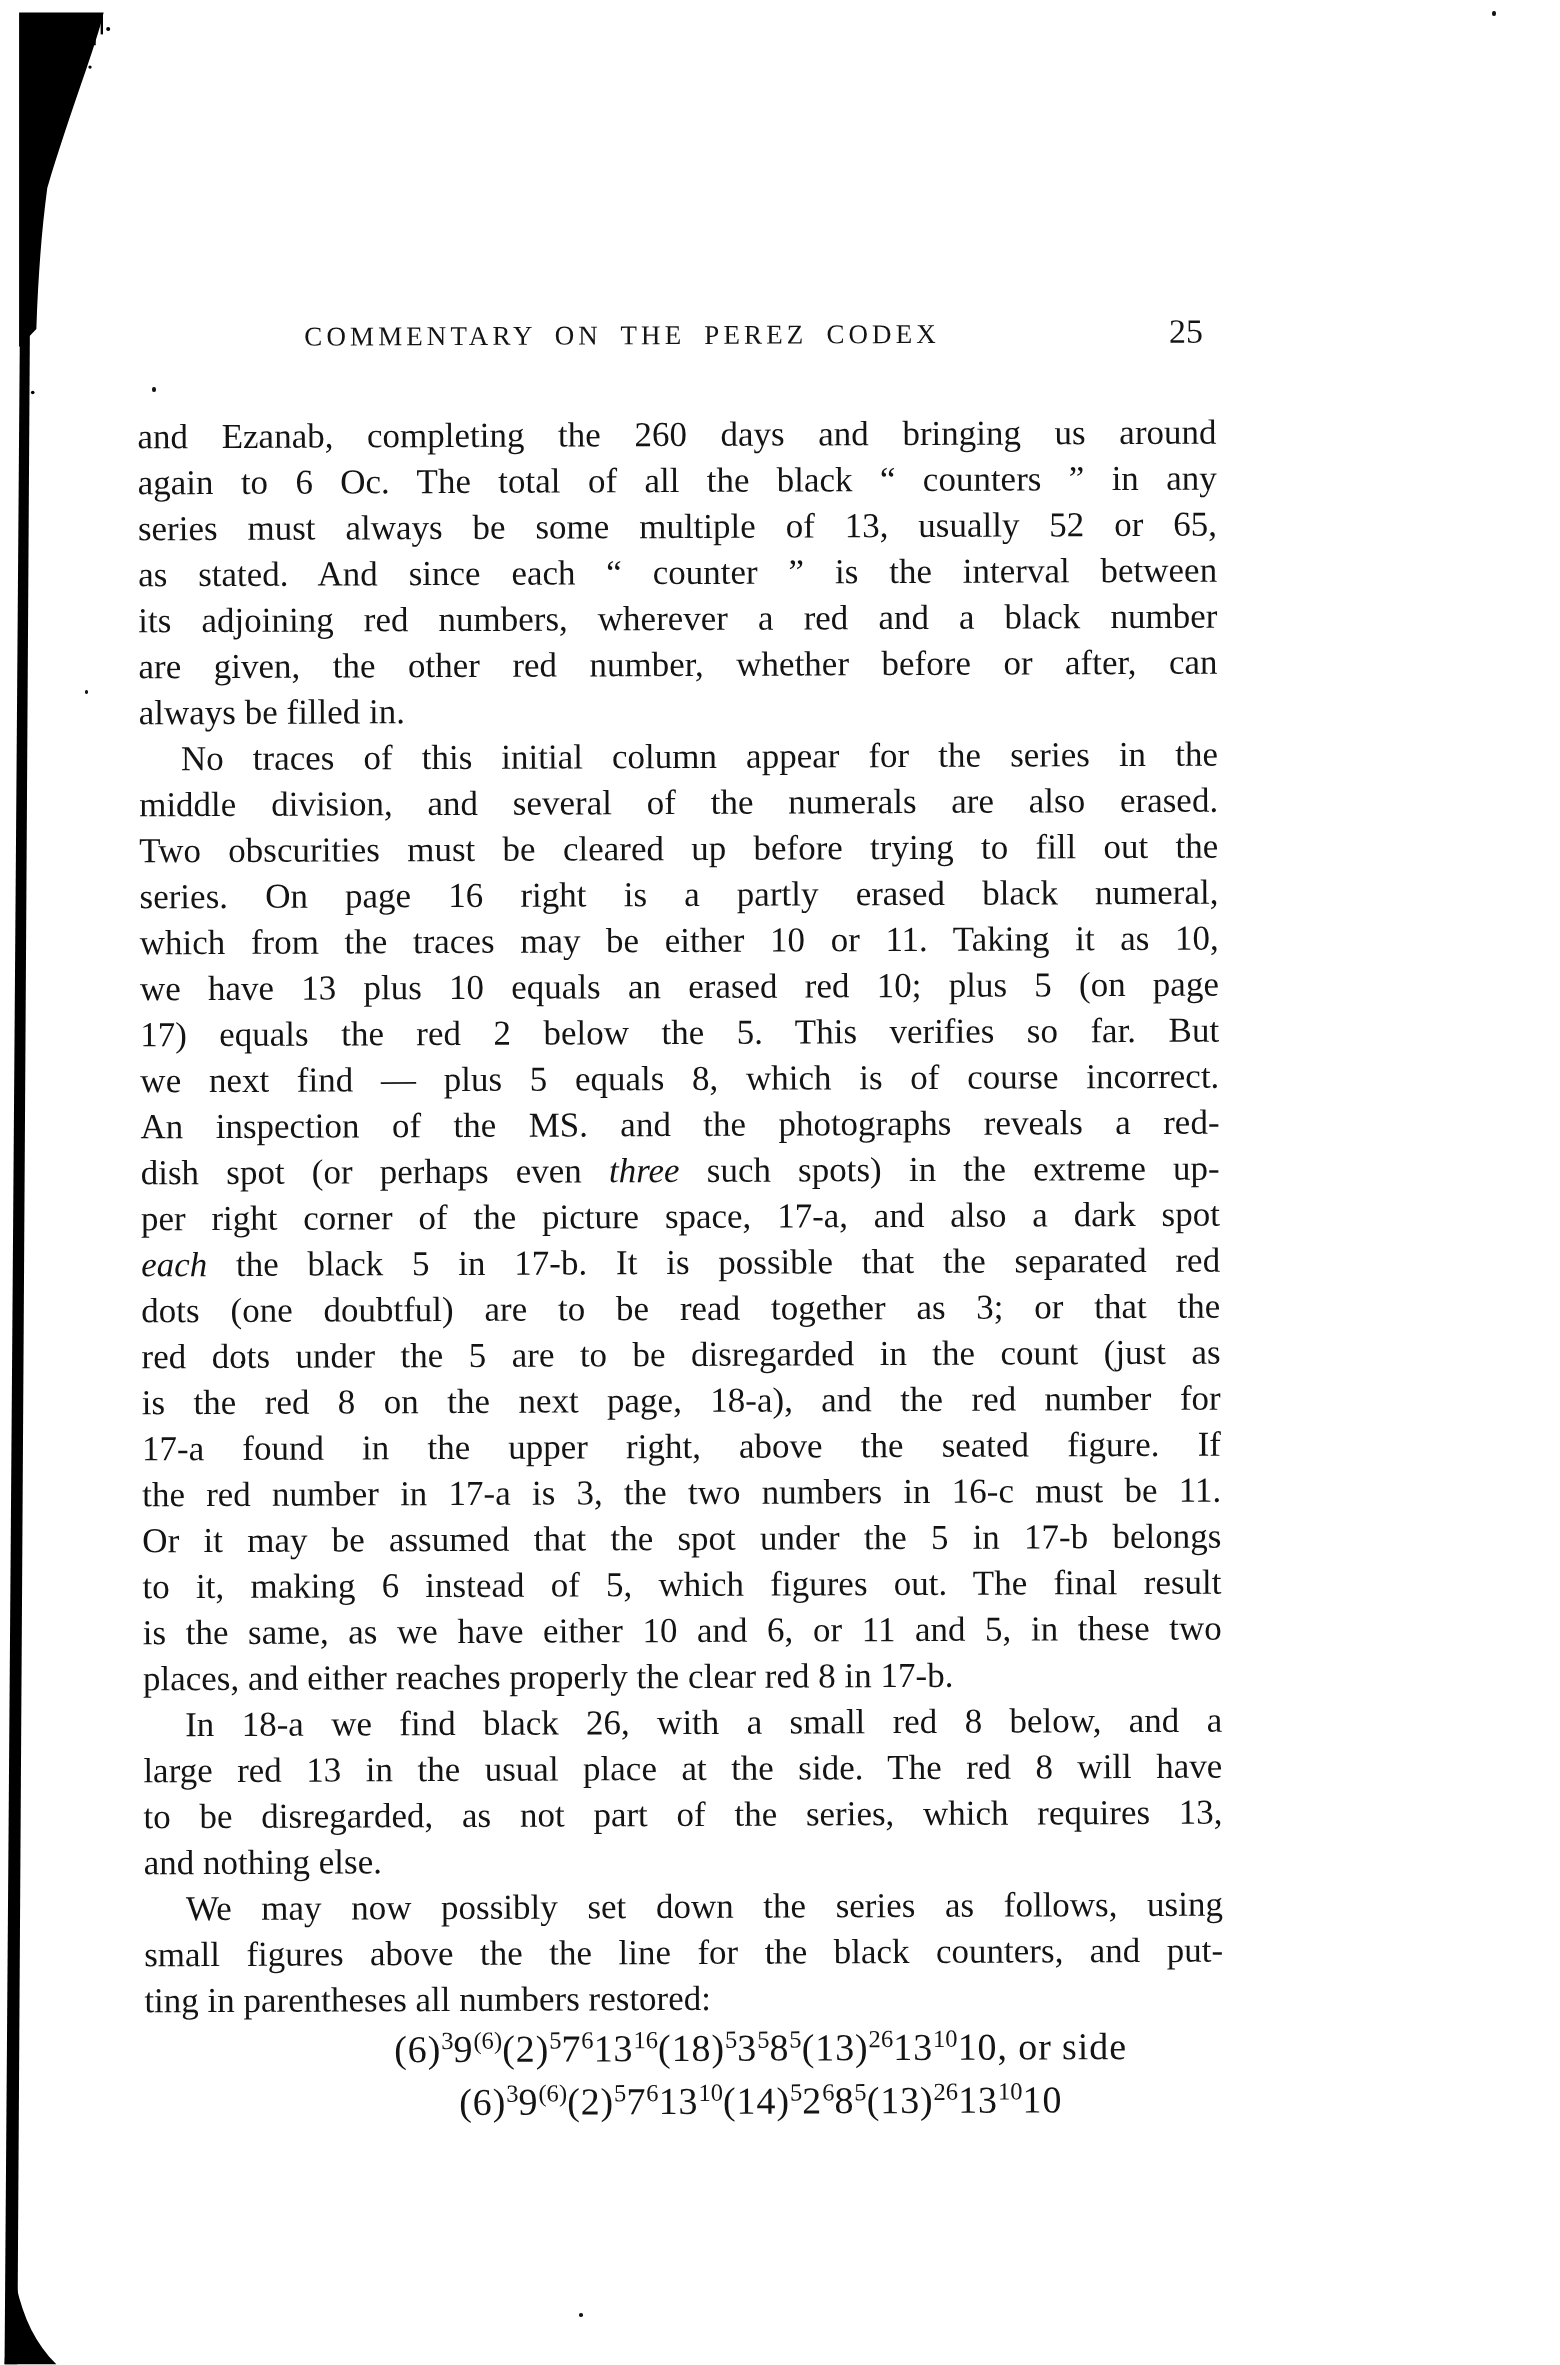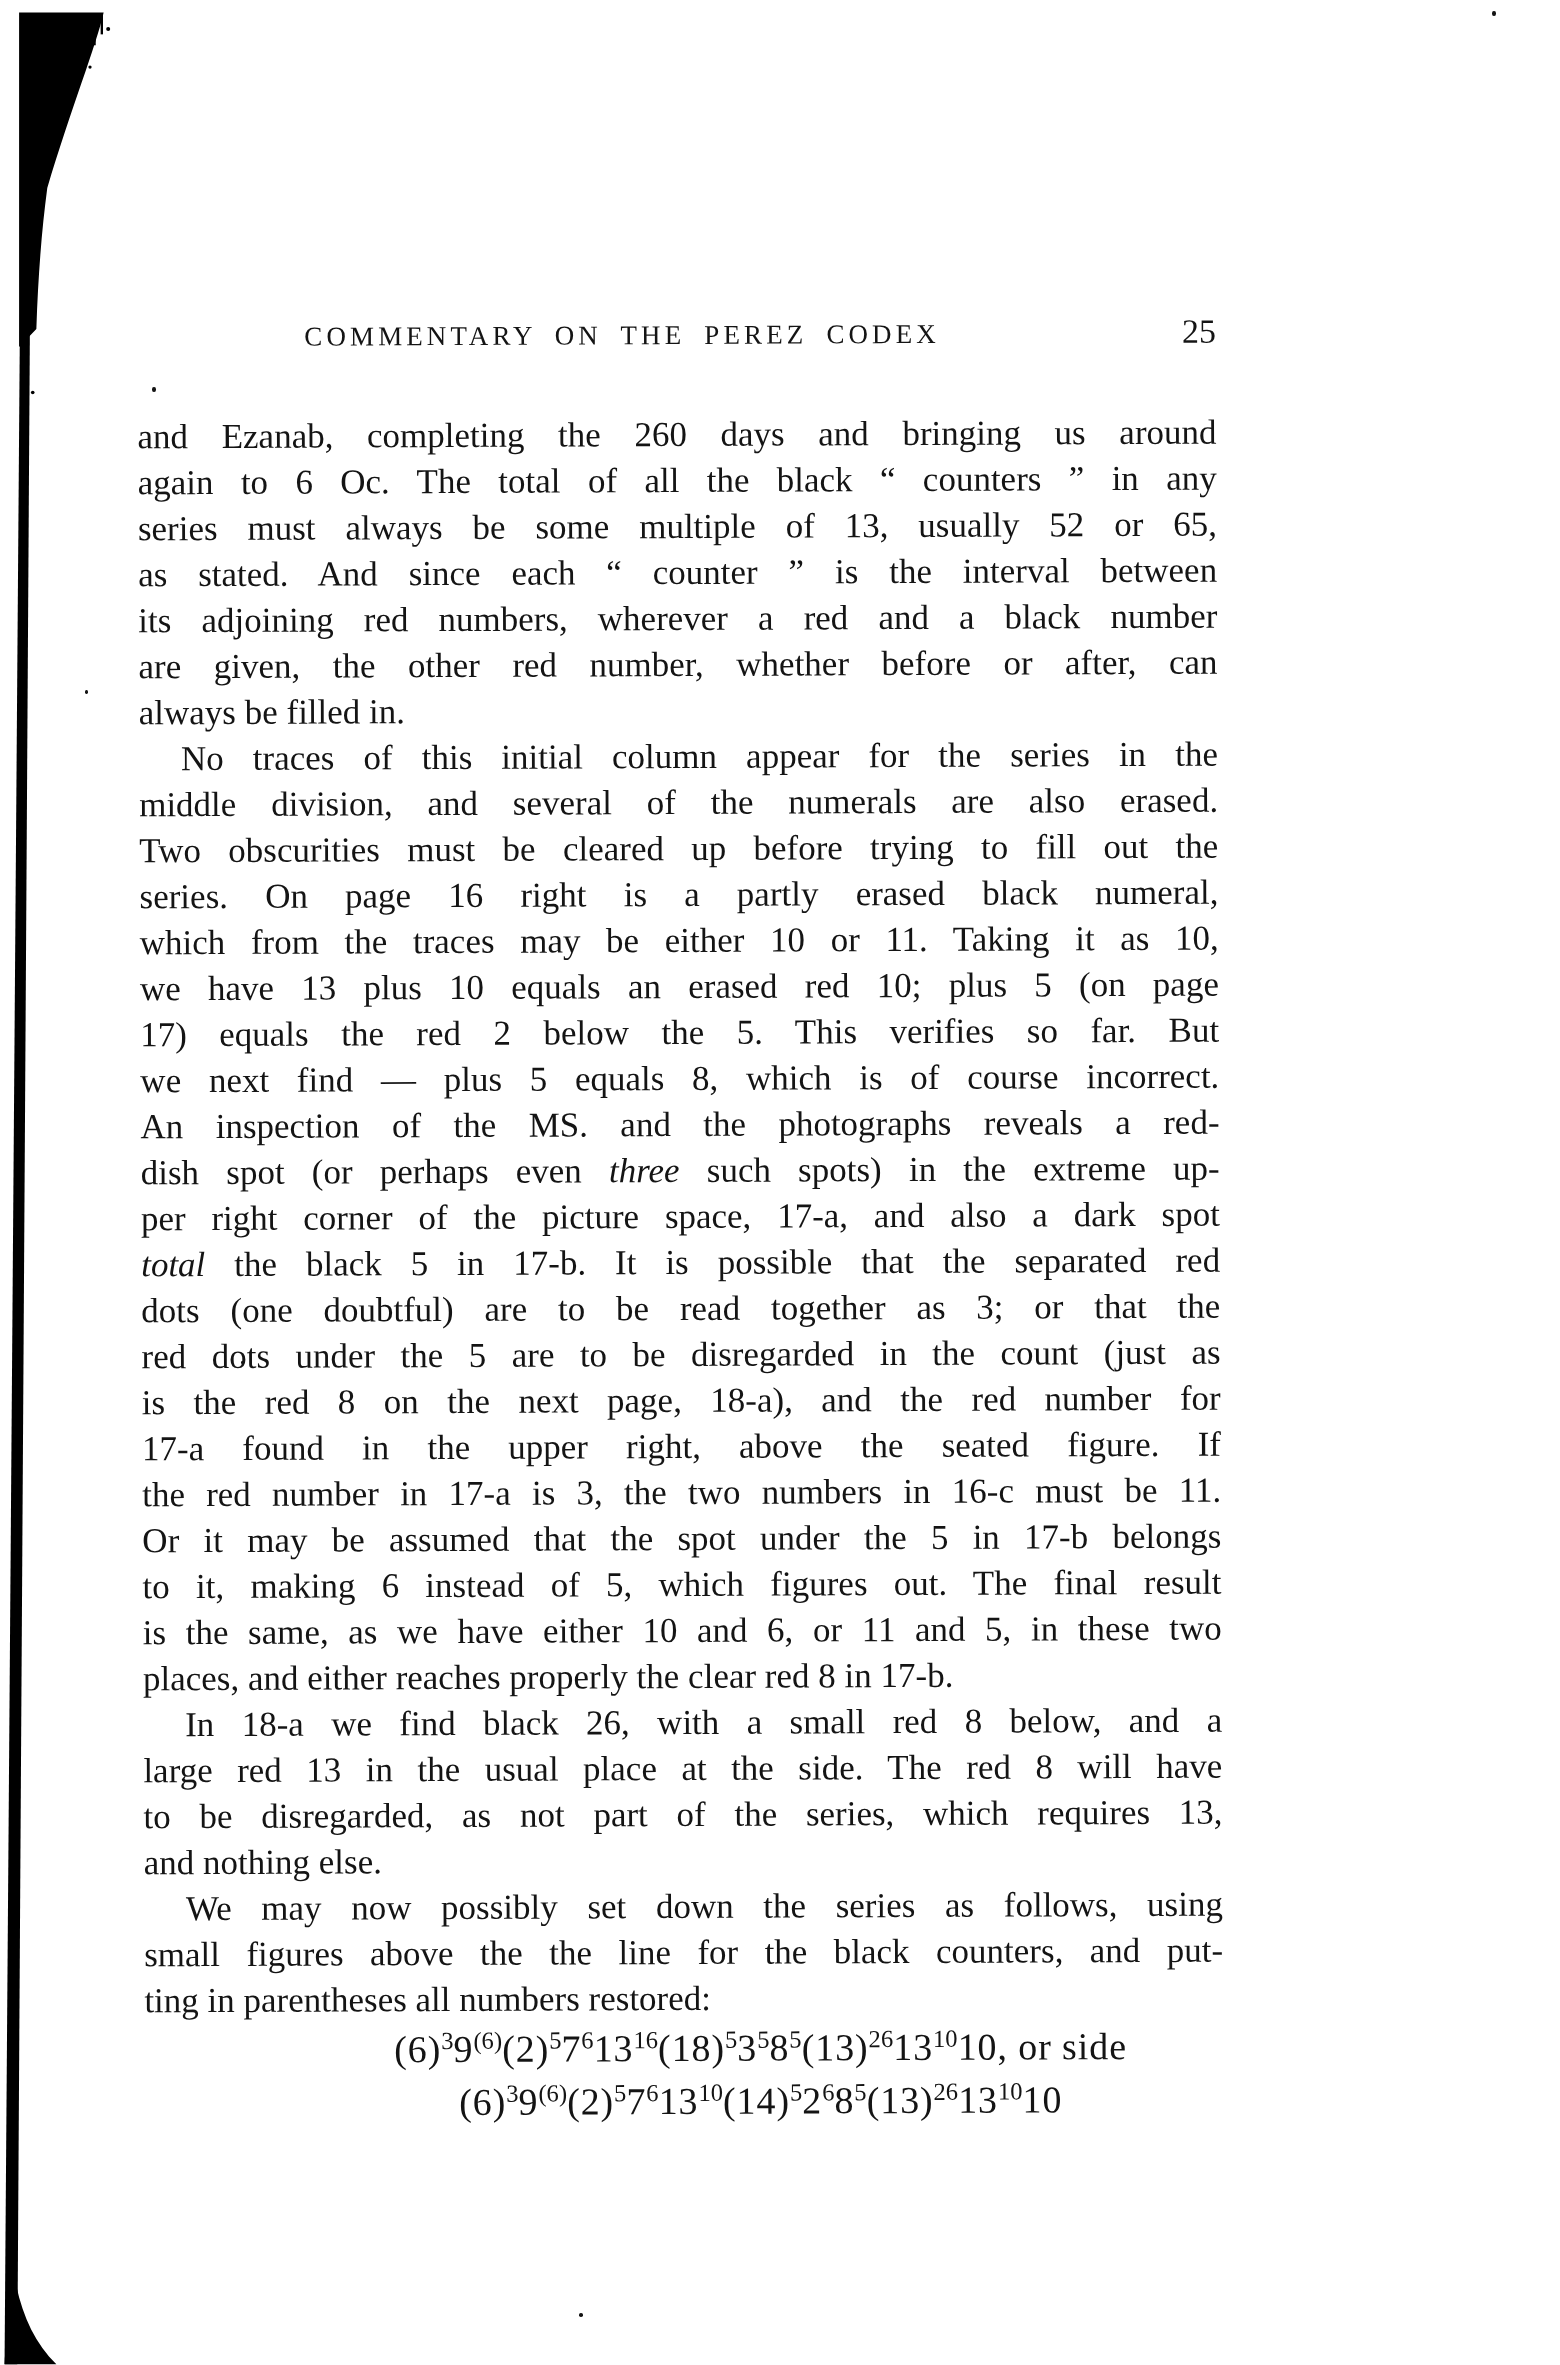--- a/index.html
+++ b/index.html
@@ -13,21 +13,21 @@
     position:absolute; left:137px; top:320px; width:1079px;
     transform:rotate(-0.25deg); transform-origin:50% 0;
   }
   .header-row { position:relative; height:53px; }
   .header-title {
     display:block; text-align:center;
     font-size:27px; letter-spacing:4.1px; word-spacing:8.2px;
     padding-right:109px; white-space:nowrap;
   }
   .page-number {
-    position:absolute; right:0; top:-5.5px; font-size:34px;
+    position:absolute; right:13px; top:-5.5px; font-size:34px;
   }
   .body-text { margin-top:39px; font-size:35px; line-height:46px; }
   .line {
     text-align:justify; text-align-last:justify;
     height:46px; white-space:nowrap; white-space:normal;
   }
   .line.para-end { text-align-last:left; }
   .line.indent { text-indent:42px; }
   .series-block { margin-top:1.8px; padding-left:153px; }
   .series-line {
@@ -90,21 +90,21 @@
       <div class="line"><span>middle division, and several of the numerals are also erased.</span></div>
       <div class="line"><span>Two obscurities must be cleared up before trying to fill out the</span></div>
       <div class="line"><span>series.  On page 16 right is a partly erased black numeral,</span></div>
       <div class="line"><span>which from the traces may be either 10 or 11.  Taking it as 10,</span></div>
       <div class="line"><span>we have 13 plus 10 equals an erased red 10; plus 5 (on page</span></div>
       <div class="line"><span>17) equals the red 2 below the 5.  This verifies so far.  But</span></div>
       <div class="line"><span>we next find — plus 5 equals 8, which is of course incorrect.</span></div>
       <div class="line"><span>An inspection of the MS. and the photographs reveals a red-</span></div>
       <div class="line"><span>dish spot (or perhaps even </span><i>three</i><span> such spots) in the extreme up-</span></div>
       <div class="line"><span>per right corner of the picture space, 17-a, and also a dark spot</span></div>
-      <div class="line"><i>total</i><span> the black 5 in 17-b.  It is possible that the separated red</span></div>
+      <div class="line"><i>each</i><span> the black 5 in 17-b.  It is possible that the separated red</span></div>
       <div class="line"><span>dots (one doubtful) are to be read together as 3; or that the</span></div>
       <div class="line"><span>red dots under the 5 are to be disregarded in the count (just as</span></div>
       <div class="line"><span>is the red 8 on the next page, 18-a), and the red number for</span></div>
       <div class="line"><span>17-a found in the upper right, above the seated figure.  If</span></div>
       <div class="line"><span>the red number in 17-a is 3, the two numbers in 16-c must be 11.</span></div>
       <div class="line"><span>Or it may be assumed that the spot under the 5 in 17-b belongs</span></div>
       <div class="line"><span>to it, making 6 instead of 5, which figures out.  The final result</span></div>
       <div class="line"><span>is the same, as we have either 10 and 6, or 11 and 5, in these two</span></div>
       <div class="line para-end"><span>places, and either reaches properly the clear red 8 in 17-b.</span></div>
       <div class="line indent"><span>In 18-a we find black 26, with a small red 8 below, and a</span></div>

